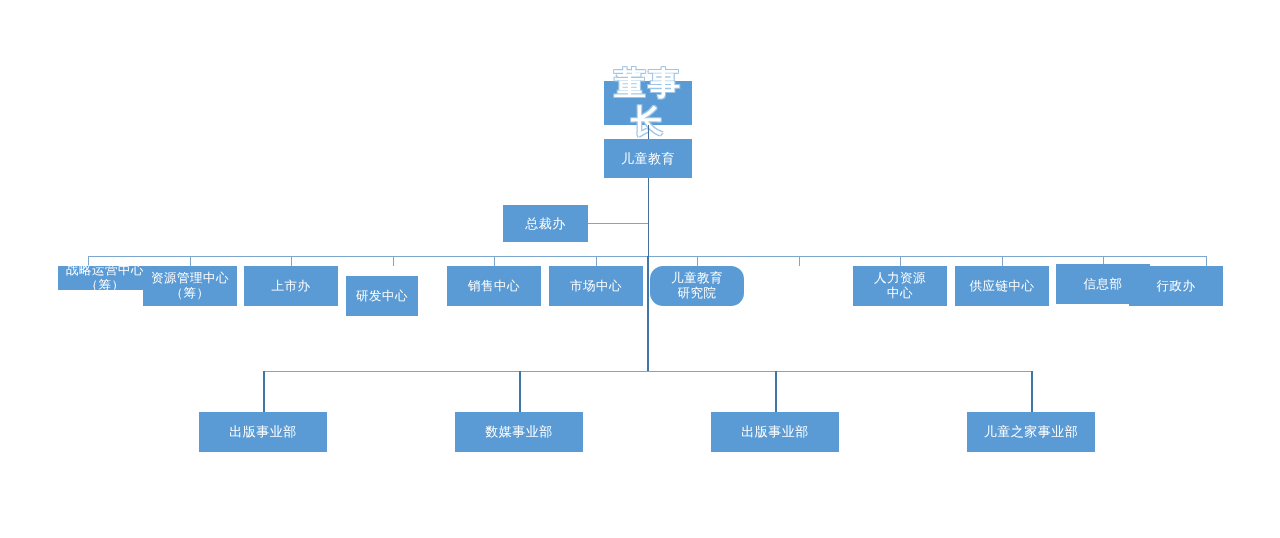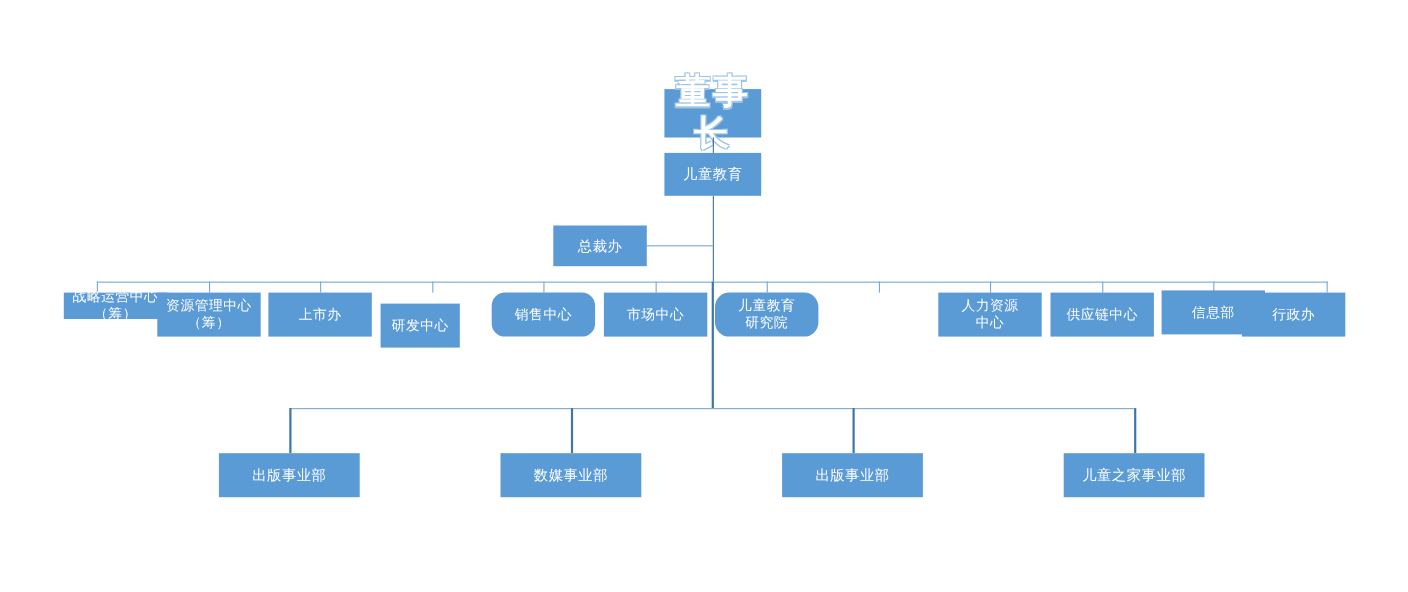--- a/index.html
+++ b/index.html
@@ -111,21 +111,21 @@
   <div class="node dept" style="left:143px; top:266px; width:94px; height:40px;">
     <span class="node-label">资源管理中心
 （筹）</span>
   </div>
   <div class="node dept" style="left:244px; top:266px; width:94px; height:40px;">
     <span class="node-label">上市办</span>
   </div>
   <div class="node dept" style="left:346px; top:276px; width:72px; height:40px;">
     <span class="node-label">研发中心</span>
   </div>
-  <div class="node dept" style="left:447px; top:266px; width:94px; height:40px;border-radius:12px;">
+  <div class="node dept" style="left:447px; top:266px; width:94px; height:40px;">
     <span class="node-label">销售中心</span>
   </div>
   <div class="node dept" style="left:549px; top:266px; width:94px; height:40px;">
     <span class="node-label">市场中心</span>
   </div>
   <div class="node dept" style="left:650px; top:266px; width:94px; height:40px;border-radius:13px;">
     <span class="node-label">儿童教育
 研究院</span>
   </div>
   <div class="node dept" style="left:853px; top:266px; width:94px; height:40px;">

